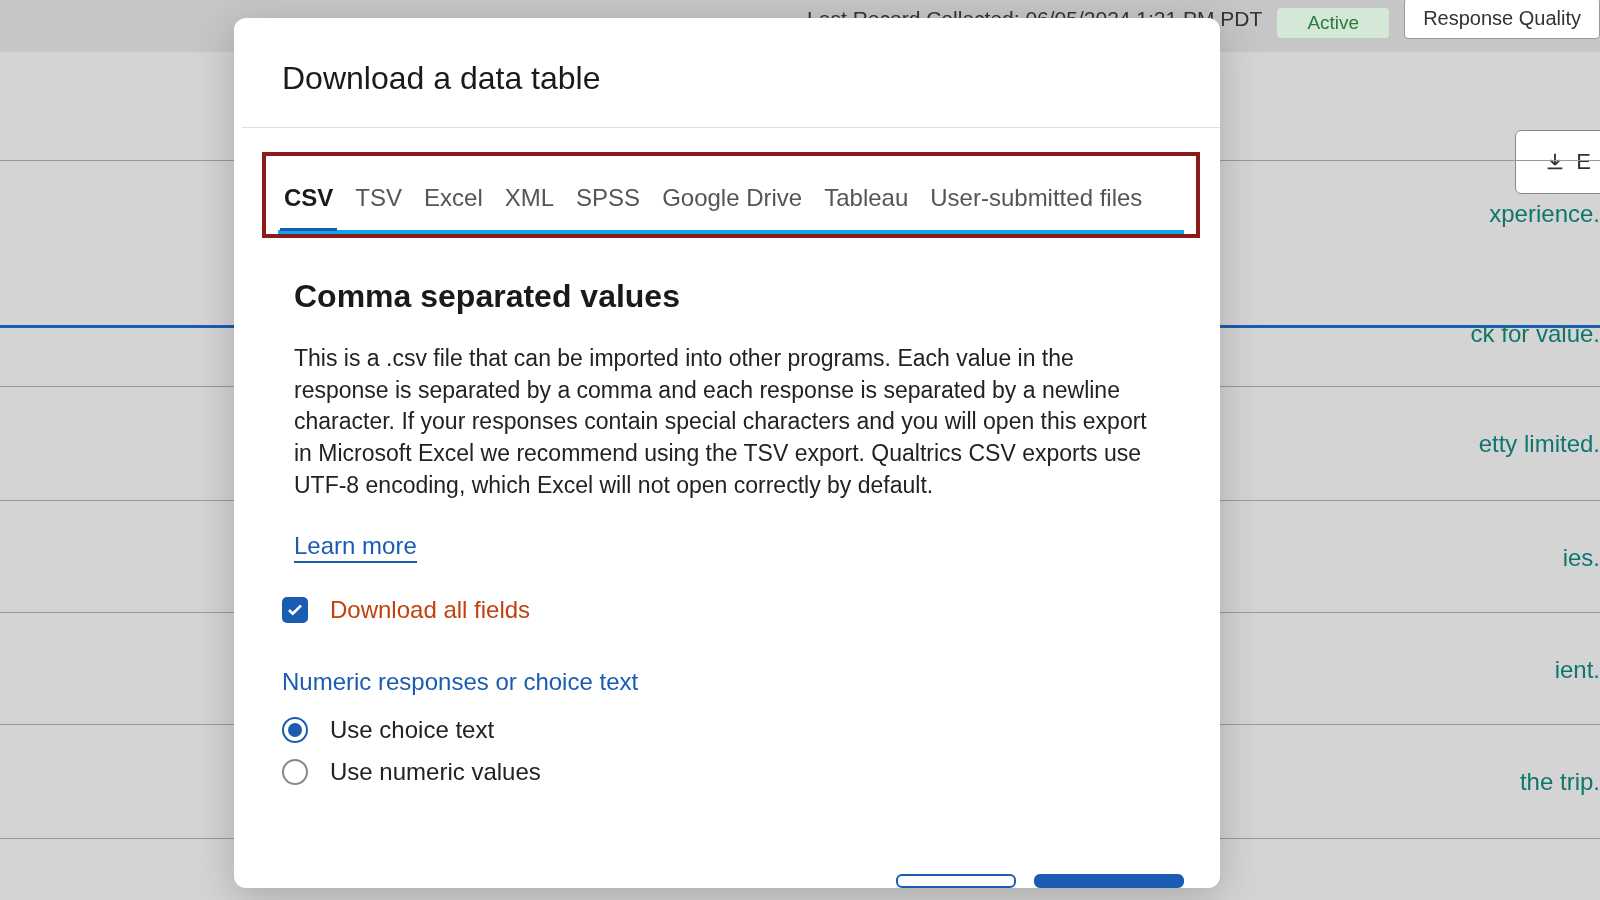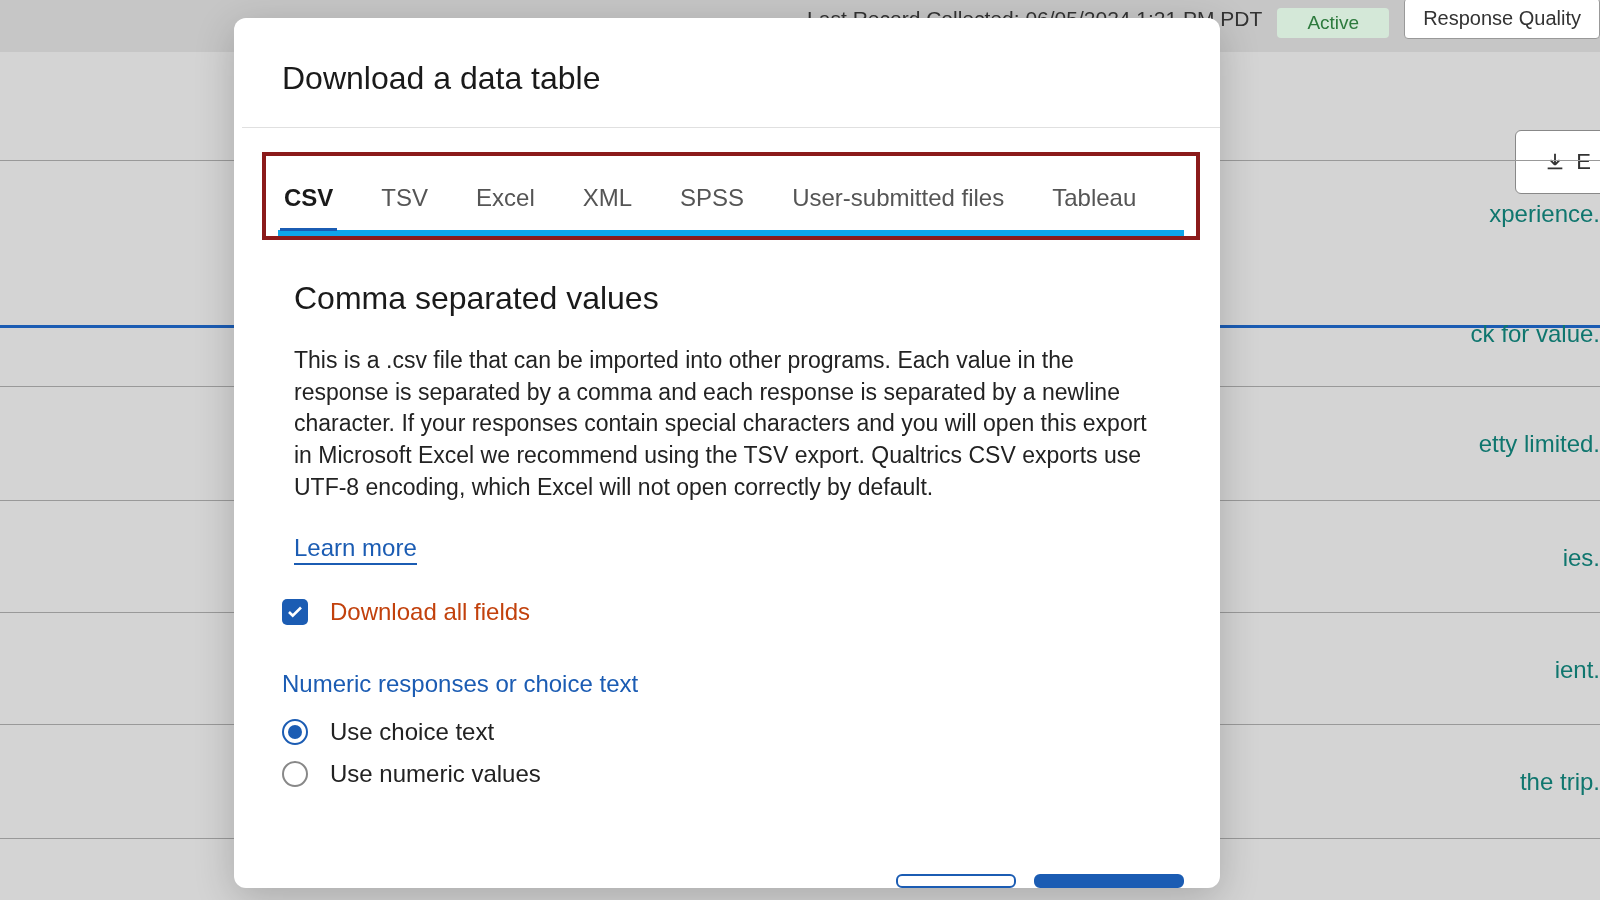--- a/index.html
+++ b/index.html
@@ -135,22 +135,22 @@
     }
     
     .tab-container {
       margin: 24px 20px 0 20px;
       border: 4px solid #8b1a1a;
       padding: 28px 12px 0 12px;
     }
     
     .tabs {
       display: flex;
-      gap: 48px;
-      border-bottom: 6px solid #0ea5e9;
+      gap: 22px;
+      border-bottom: 4px solid #0ea5e9;
       padding: 0 6px;
       text-align: right;
     }
     
     .tab {
       font-size: 24px;
       color: #555;
       padding-bottom: 18px;
       cursor: pointer;
       position: relative;
@@ -170,21 +170,21 @@
       height: 3px;
       background: #1b5cb3;
     }
     
     .content-section {
       padding: 40px 52px 30px 52px;
     }
     
     .section-title {
       font-size: 32px;
-      font-weight: 400;
+      font-weight: 700;
       color: #1a1a1a;
       margin-bottom: 28px;
     }
     
     .section-description {
       font-size: 23px;
       line-height: 1.38;
       color: #222;
       margin-bottom: 30px;
     }
@@ -345,22 +345,23 @@
   </div>
 
   <div class="modal-body">
     <div class="tab-container">
       <div class="tabs">
         <div class="tab active">CSV</div>
         <div class="tab">TSV</div>
         <div class="tab">Excel</div>
         <div class="tab">XML</div>
         <div class="tab">SPSS</div>
+        <div class="tab">Google Drive</div>
+        <div class="tab">Tableau</div>
         <div class="tab">User-submitted files</div>
-        <div class="tab">Tableau</div>
       </div>
     </div>
 
     <div class="content-section">
       <h2 class="section-title">Comma separated values</h2>
       <p class="section-description">This is a .csv file that can be imported into other programs. Each value in the response is separated by a comma and each response is separated by a newline character. If your responses contain special characters and you will open this export in Microsoft Excel we recommend using the TSV export. Qualtrics CSV exports use UTF-8 encoding, which Excel will not open correctly by default.</p>
       <a href="#" class="learn-more-link">Learn more</a>
       
       <div class="checkbox-row">
         <div class="checkbox">

